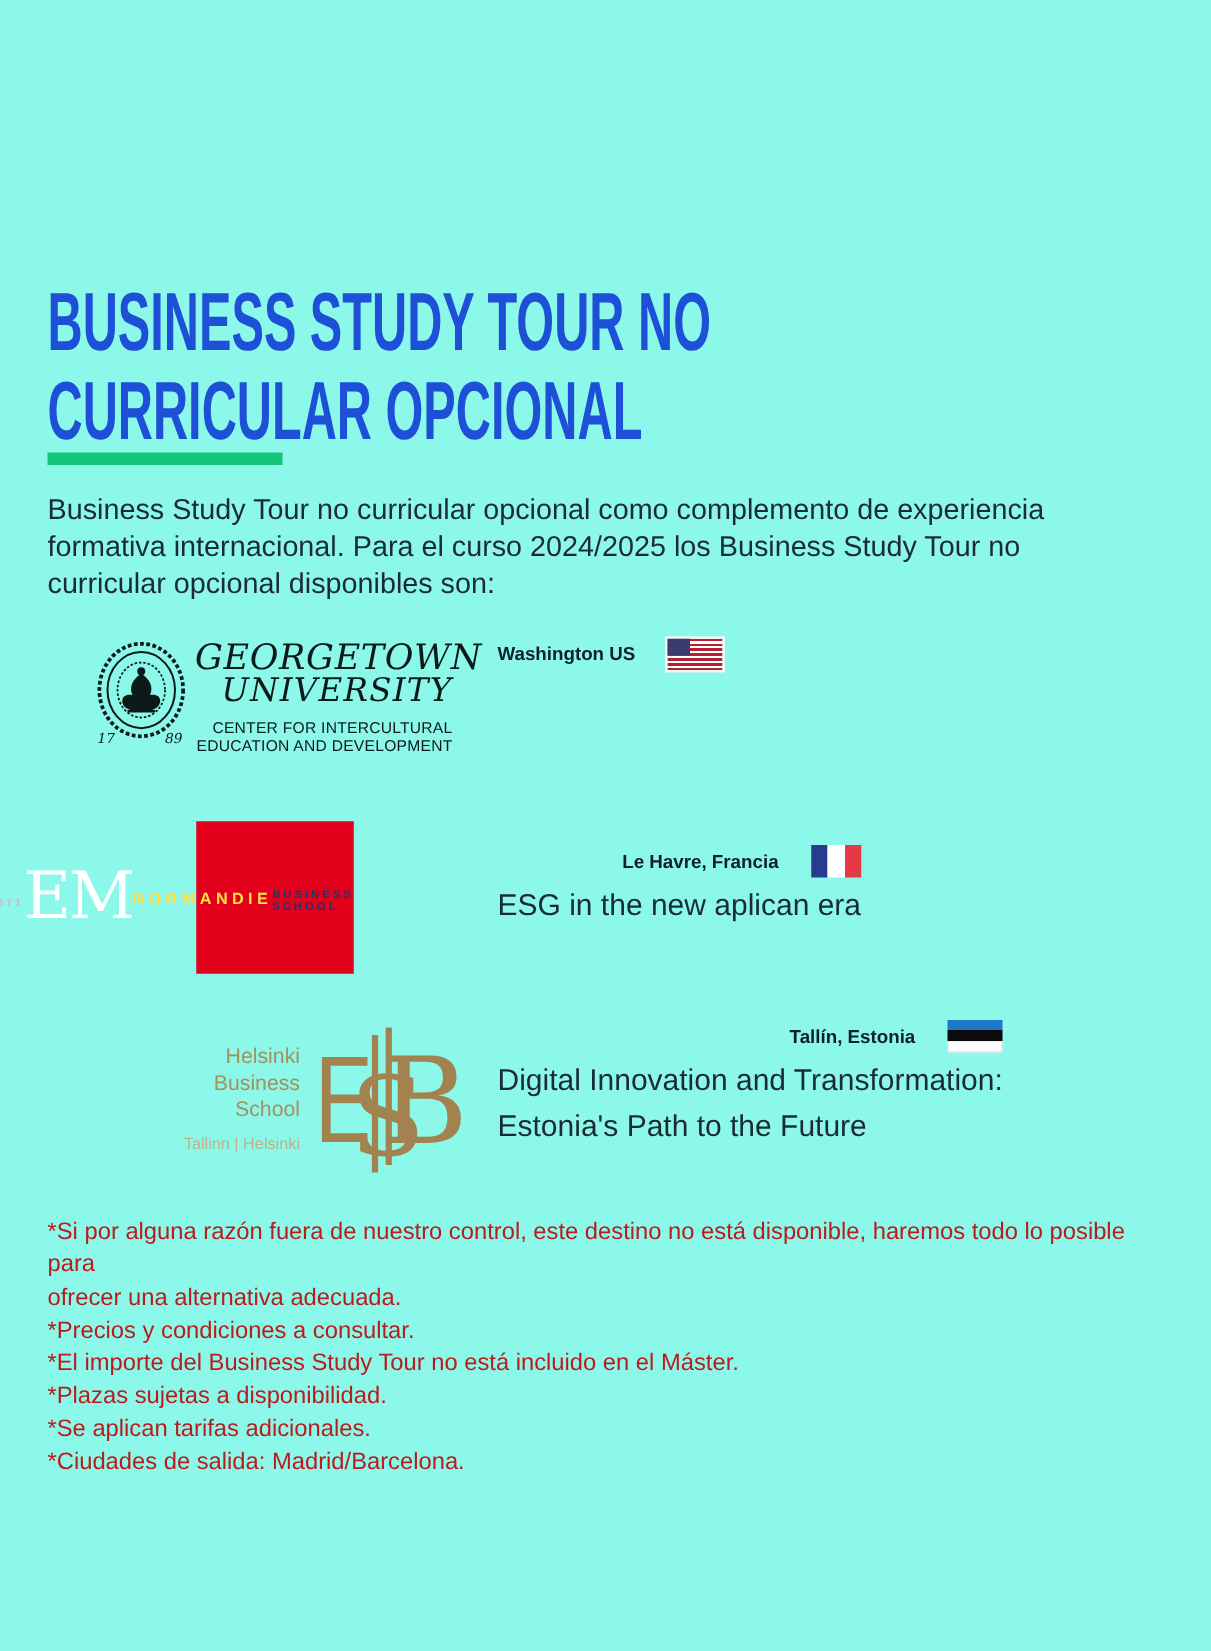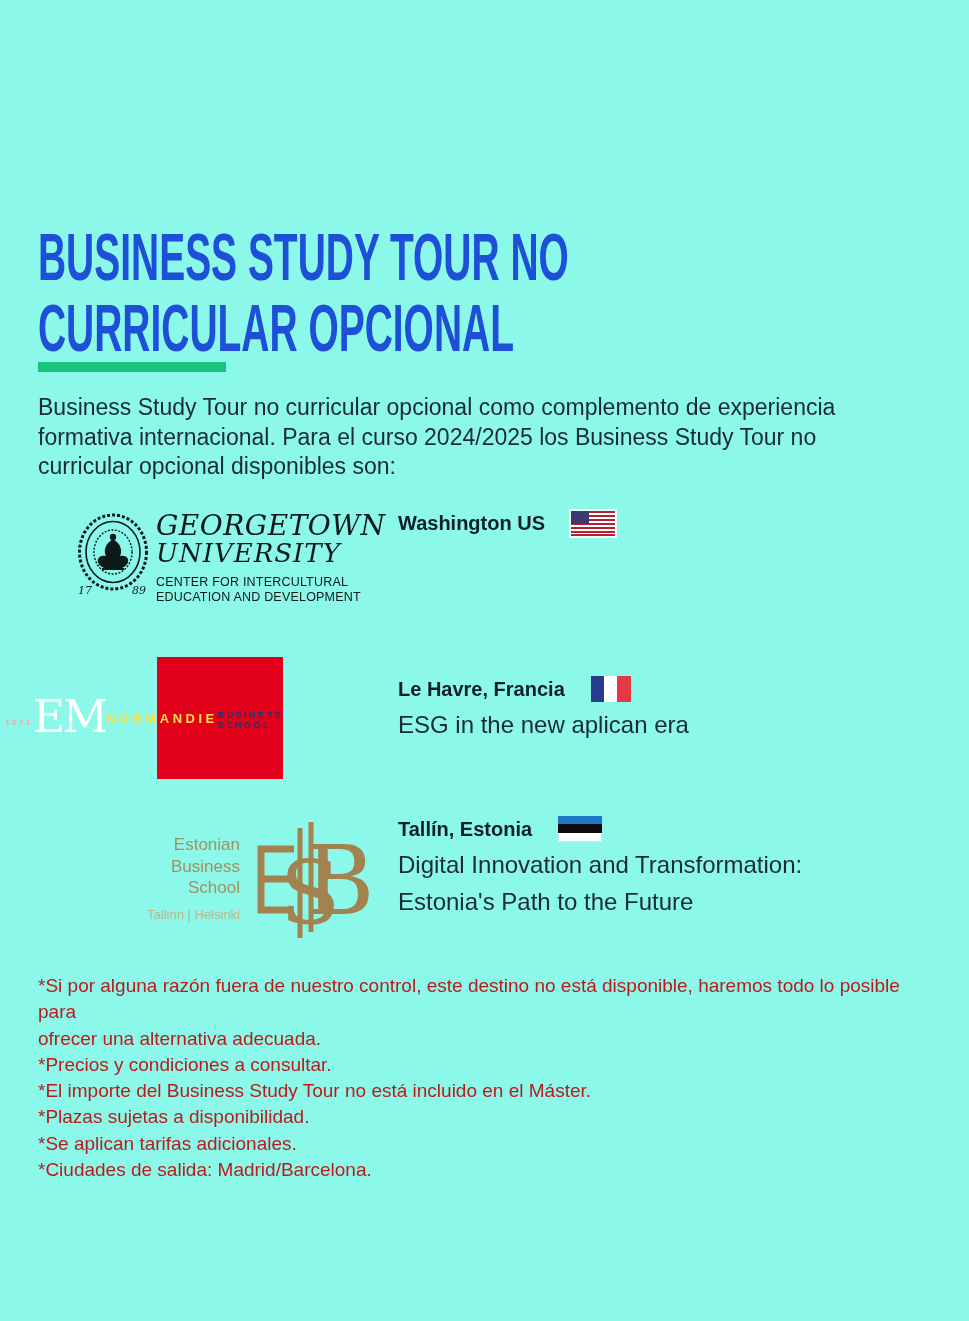--- a/index.html
+++ b/index.html
@@ -48,23 +48,24 @@
     line-height: 29.5px;
     color: #1b2b33;
   }
 
   
   .tour-text { position: absolute; left: 398px; }
   .dest-line {
     display: flex;
     align-items: center;
     gap: 26px;
-    font-size: 20px;
+    font-size: 15px;
     font-weight: 700;
     color: #0f1f26;
+    justify-content: flex-end;
   }
   .program {
     margin-top: 4px;
     font-size: 24px;
     line-height: 37px;
     color: #1b2b33;
   }
 
   
   .flag { display: inline-block; position: relative; box-sizing: border-box; }
@@ -92,21 +93,21 @@
   
   .gu-logo {
     position: absolute;
     left: 76px;
     top: 512px;
     display: flex;
     align-items: flex-start;
     gap: 6px;
     color: #0d1a1a;
   }
-  .gu-textcol { width: 206px; text-align: left; }
+  .gu-textcol { width: 206px; text-align: right; }
   .gu-name1 {
     font-family: "DejaVu Serif", serif;
     font-style: italic;
     font-size: 28px;
     line-height: 28px;
     letter-spacing: 0.5px;
     white-space: nowrap;
   }
   .gu-name2 {
     font-family: "DejaVu Serif", serif;
@@ -140,21 +141,21 @@
   }
   .em-year {
     margin-top: 8px;
     font-size: 8px;
     font-weight: 700;
     letter-spacing: 2.5px;
     color: #f2a9ae;
   }
   .em-mono {
     font-family: "DejaVu Serif", serif;
-    font-size: 44px;
+    font-size: 52px;
     line-height: 58px;
     color: #ffffff;
     letter-spacing: -2px;
     margin-top: -2px;
   }
   .em-normandie {
     font-size: 13px;
     font-weight: 700;
     letter-spacing: 3.5px;
     color: #fde047;
@@ -264,21 +265,21 @@
           <span class="fr-red"></span>
         </span>
     </div>
     <div class="program">
       <div>ESG in the new aplican era</div>
     </div>
   </div>
 
   <div class="ebs-logo">
     <div class="ebs-textcol">
-      <div>Estonian</div>
+      <div>Helsinki</div>
       <div>Business</div>
       <div>School</div>
       <div class="ebs-cities">Tallinn | Helsinki</div>
     </div>
     <svg class="ebs-mono" width="118" height="122" viewBox="0 0 118 122">
       <text x="50" y="94" font-family="DejaVu Serif, serif" font-size="96" fill="#a28350">B</text>
       <text x="26" y="104" font-family="DejaVu Serif, serif" font-size="88" fill="#a28350">S</text>
       <path d="M40 29 H7 V90 H40 M7 59 H36" fill="none" stroke="#a28350" stroke-width="7"></path>
       <path d="M46 8 V118" stroke="#a28350" stroke-width="5"></path>
       <path d="M57 2 V112" stroke="#a28350" stroke-width="5"></path>

